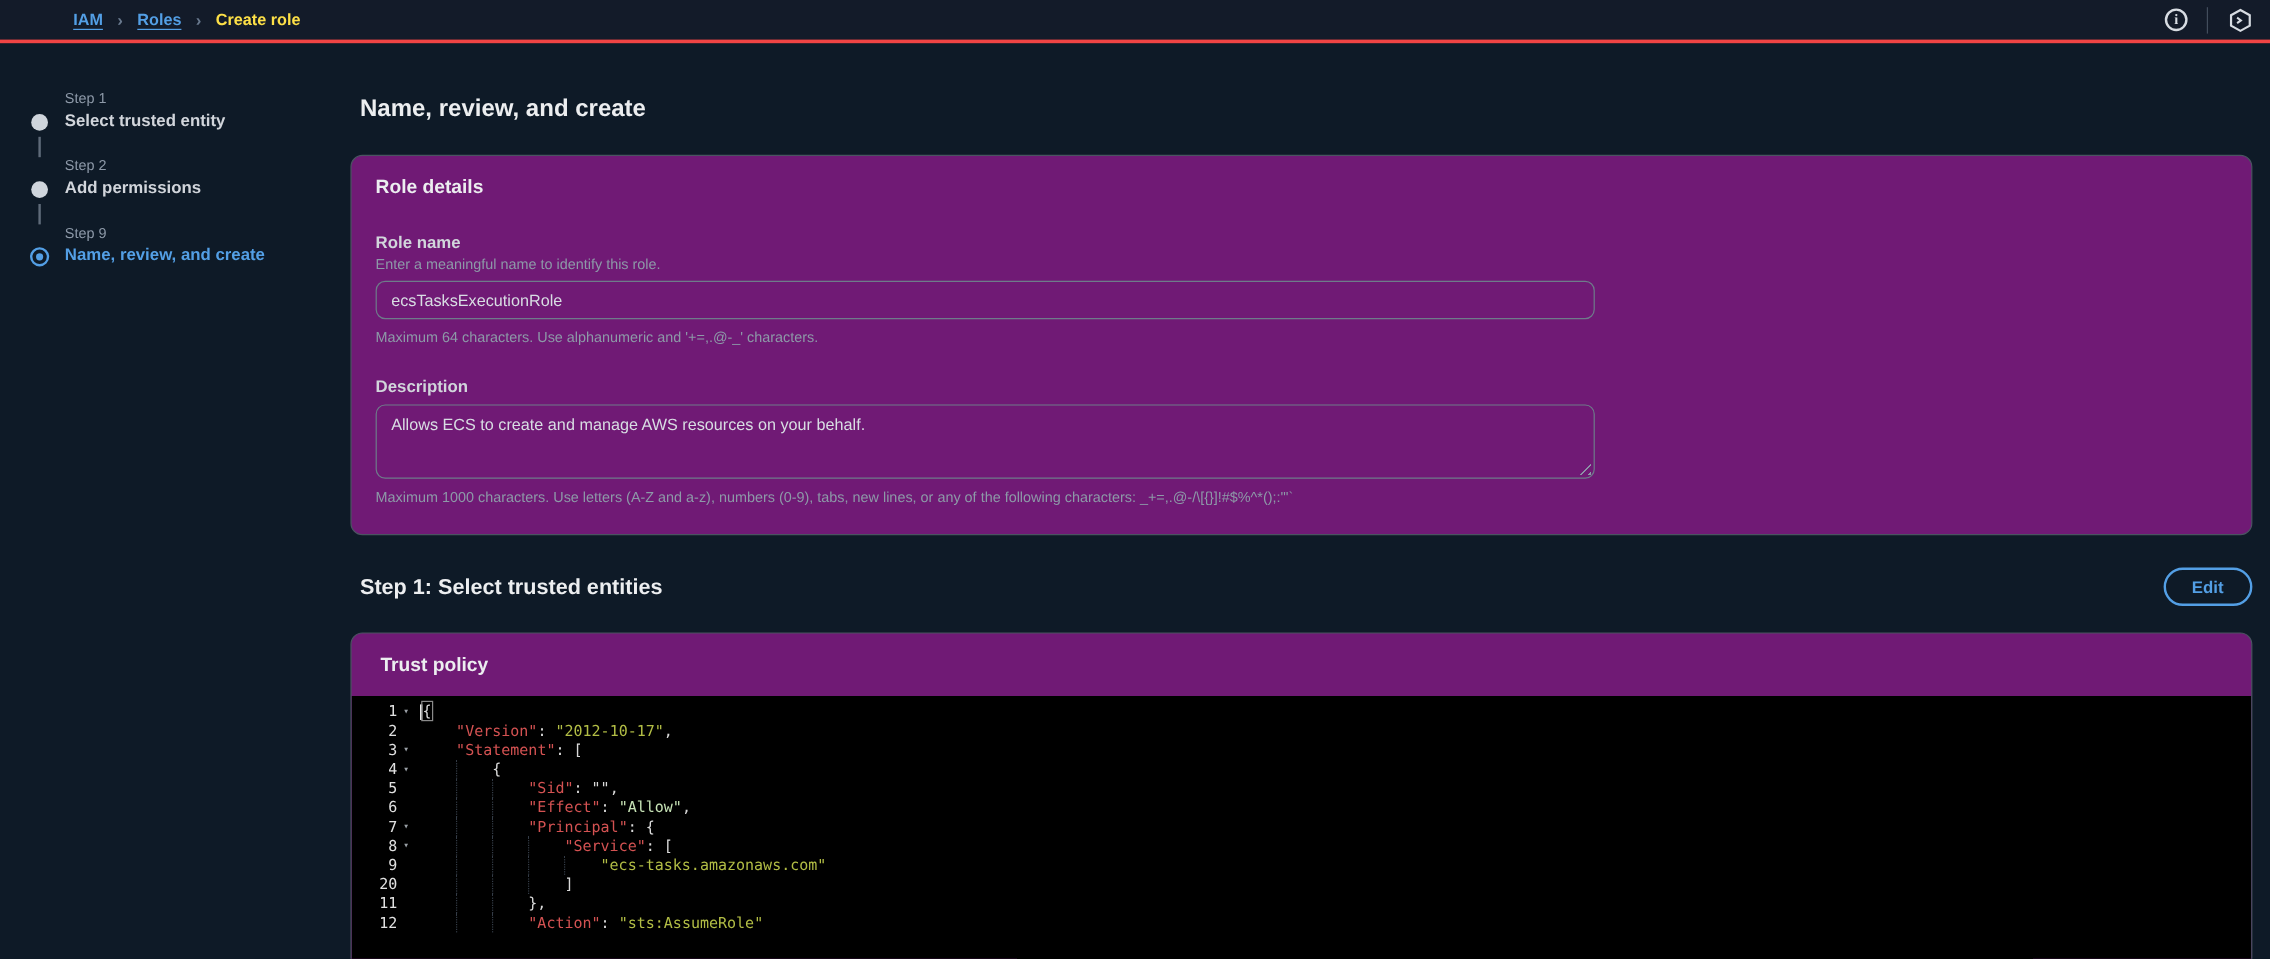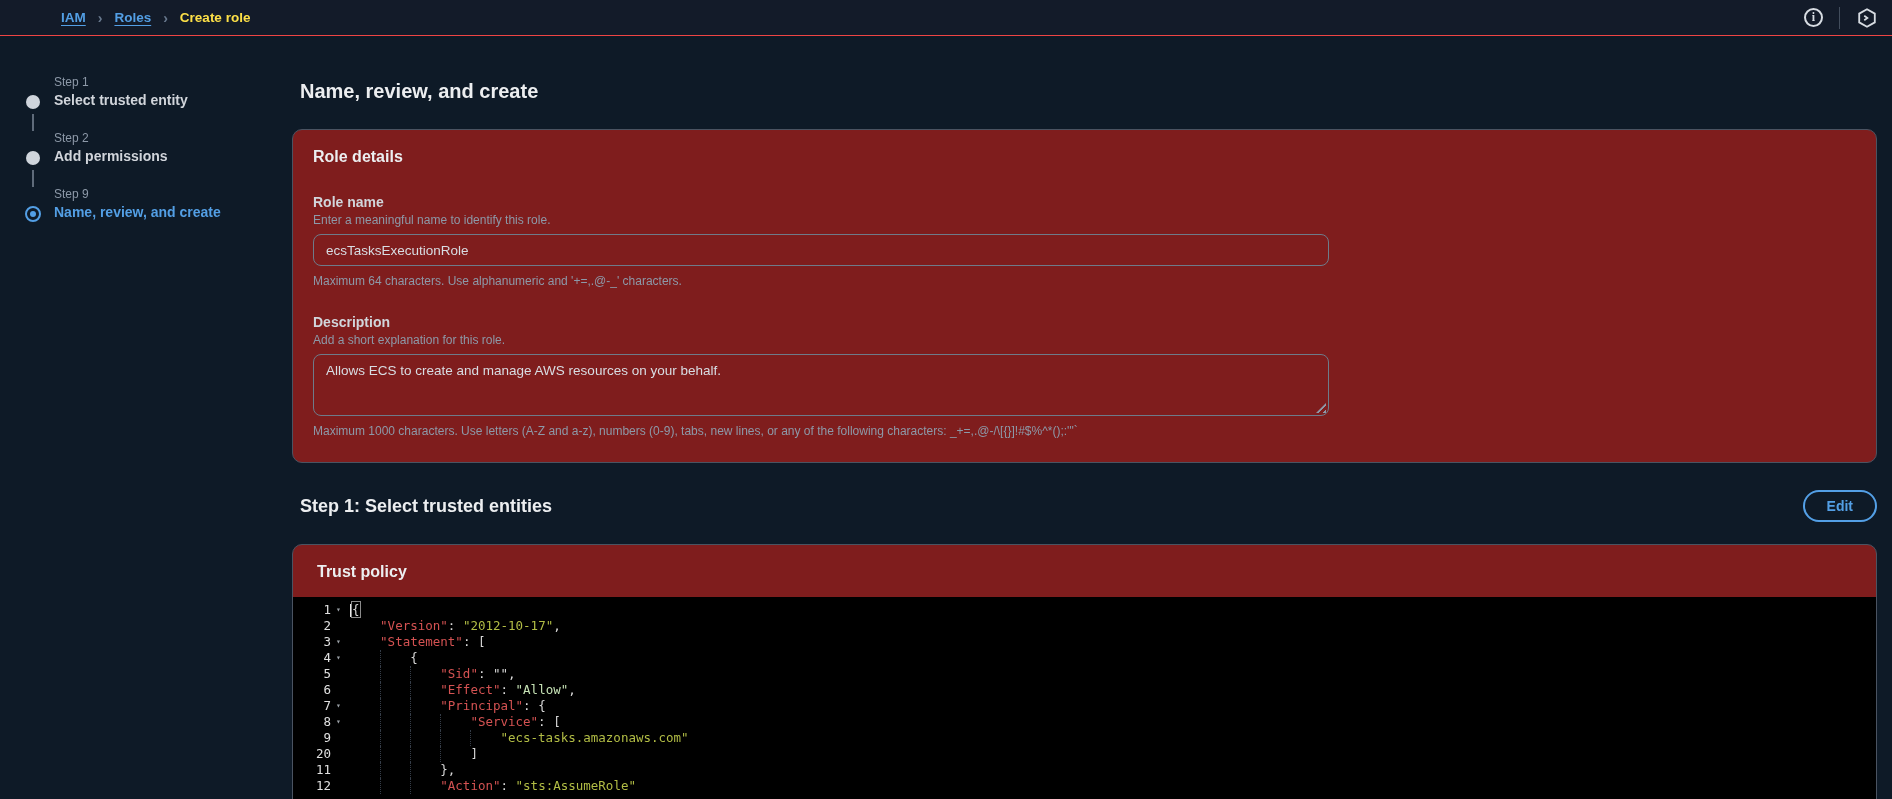--- a/index.html
+++ b/index.html
@@ -6,21 +6,21 @@
   * { box-sizing: border-box; margin: 0; padding: 0; }
   html, body { width: 1892px; height: 799px; overflow: hidden; }
   body {
     font-family: "Liberation Sans", sans-serif;
     background: #0e1a27;
     color: #d1d5db;
     font-size: 14px;
   }
   
   .topbar {
-    height: 36px; background: #131b29; border-bottom: 1px solid #ef4444;
+    height: 36px; background: #131b29; border-bottom: 3px solid #ef4444;
     display: flex; align-items: center; padding: 0 14px 0 19px;
   }
   .hamburger { width: 20px; display: flex; flex-direction: column; gap: 4px; cursor: pointer; }
   .hamburger span { display: block; height: 2.5px; background: #e3e6ea; border-radius: 1px; }
   .breadcrumb { display: flex; align-items: center; gap: 12px; margin-left: 22px; font-size: 13.5px; }
   .crumb-link { color: #539fe5; text-decoration: underline; text-underline-offset: 3px; cursor: pointer; font-weight: 600; }
   .crumb-sep { color: #68788d; font-size: 14px; font-weight: 700; }
   .crumb-current { color: #fde047; font-weight: 700; }
   .topbar-right { margin-left: auto; display: flex; align-items: center; gap: 16px; }
   .icon-btn { cursor: pointer; display: flex; align-items: center; justify-content: center; }
@@ -43,21 +43,21 @@
     width: 16px; height: 16px; border-radius: 50%; border: 2.5px solid #539fe5;
     margin-top: 19px; flex: none; display: flex; align-items: center; justify-content: center;
   }
   .ring-dot { width: 6px; height: 6px; border-radius: 50%; background: #539fe5; }
   .step-kicker { font-size: 12px; color: #8d99a8; margin-bottom: 3px; }
   .step-title { font-size: 14px; color: #d1d5db; font-weight: 700; text-decoration: none; cursor: pointer; }
   .step.active .step-title { color: #539fe5; }
   
   h1.page-title { font-size: 20px; font-weight: 700; color: #eceef0; margin: 44px 0 26px 8px; }
   .card {
-    border: 1px solid #4a5361; border-radius: 10px; background: #7f1d1d;
+    border: 1px solid #4a5361; border-radius: 10px; background: #701a75;
   }
   .card.role-details { padding: 18px 20px 20px 20px; }
   .card-title { font-size: 16px; font-weight: 700; color: #eceef0; }
   .card.role-details .card-title { margin-bottom: 28px; }
   .field { margin-bottom: 4px; }
   .field-label { font-size: 14px; font-weight: 700; color: #d1d5db; }
   .field-desc { font-size: 12px; color: #8d99a8; margin-top: 3px; }
   .text-input {
     margin-top: 7px; width: 1016px; height: 32px; background: transparent;
     border: 1.5px solid #6e7b8a; border-radius: 8px; color: #d8dde3;
@@ -177,21 +177,20 @@
         <div class="field-label">Role name</div>
         <div class="field-desc">Enter a meaningful name to identify this role.</div>
         <input class="text-input" type="text" value="ecsTasksExecutionRole" style="">
         <div class="constraint">Maximum 64 characters. Use alphanumeric and '+=,.@-_' characters.</div>
       </div>
 
       <div class="field-gap"></div>
 
       <div class="field">
         <div class="field-label">Description</div>
-        <div class="field-desc">Add a short explanation for this role.</div>
         <div class="textarea-wrap">
           <textarea class="text-area" style="">Allows ECS to create and manage AWS resources on your behalf.</textarea>
           <span class="resize-handle"></span>
         </div>
         <div class="constraint">Maximum 1000 characters. Use letters (A-Z and a-z), numbers (0-9), tabs, new lines, or any of the following characters: _+=,.@-/\[{}]!#$%^*();:'"`</div>
       </div>
     </section>
 
     <div class="section-row">
       <h2 class="section-heading">Step 1: Select trusted entities</h2>

